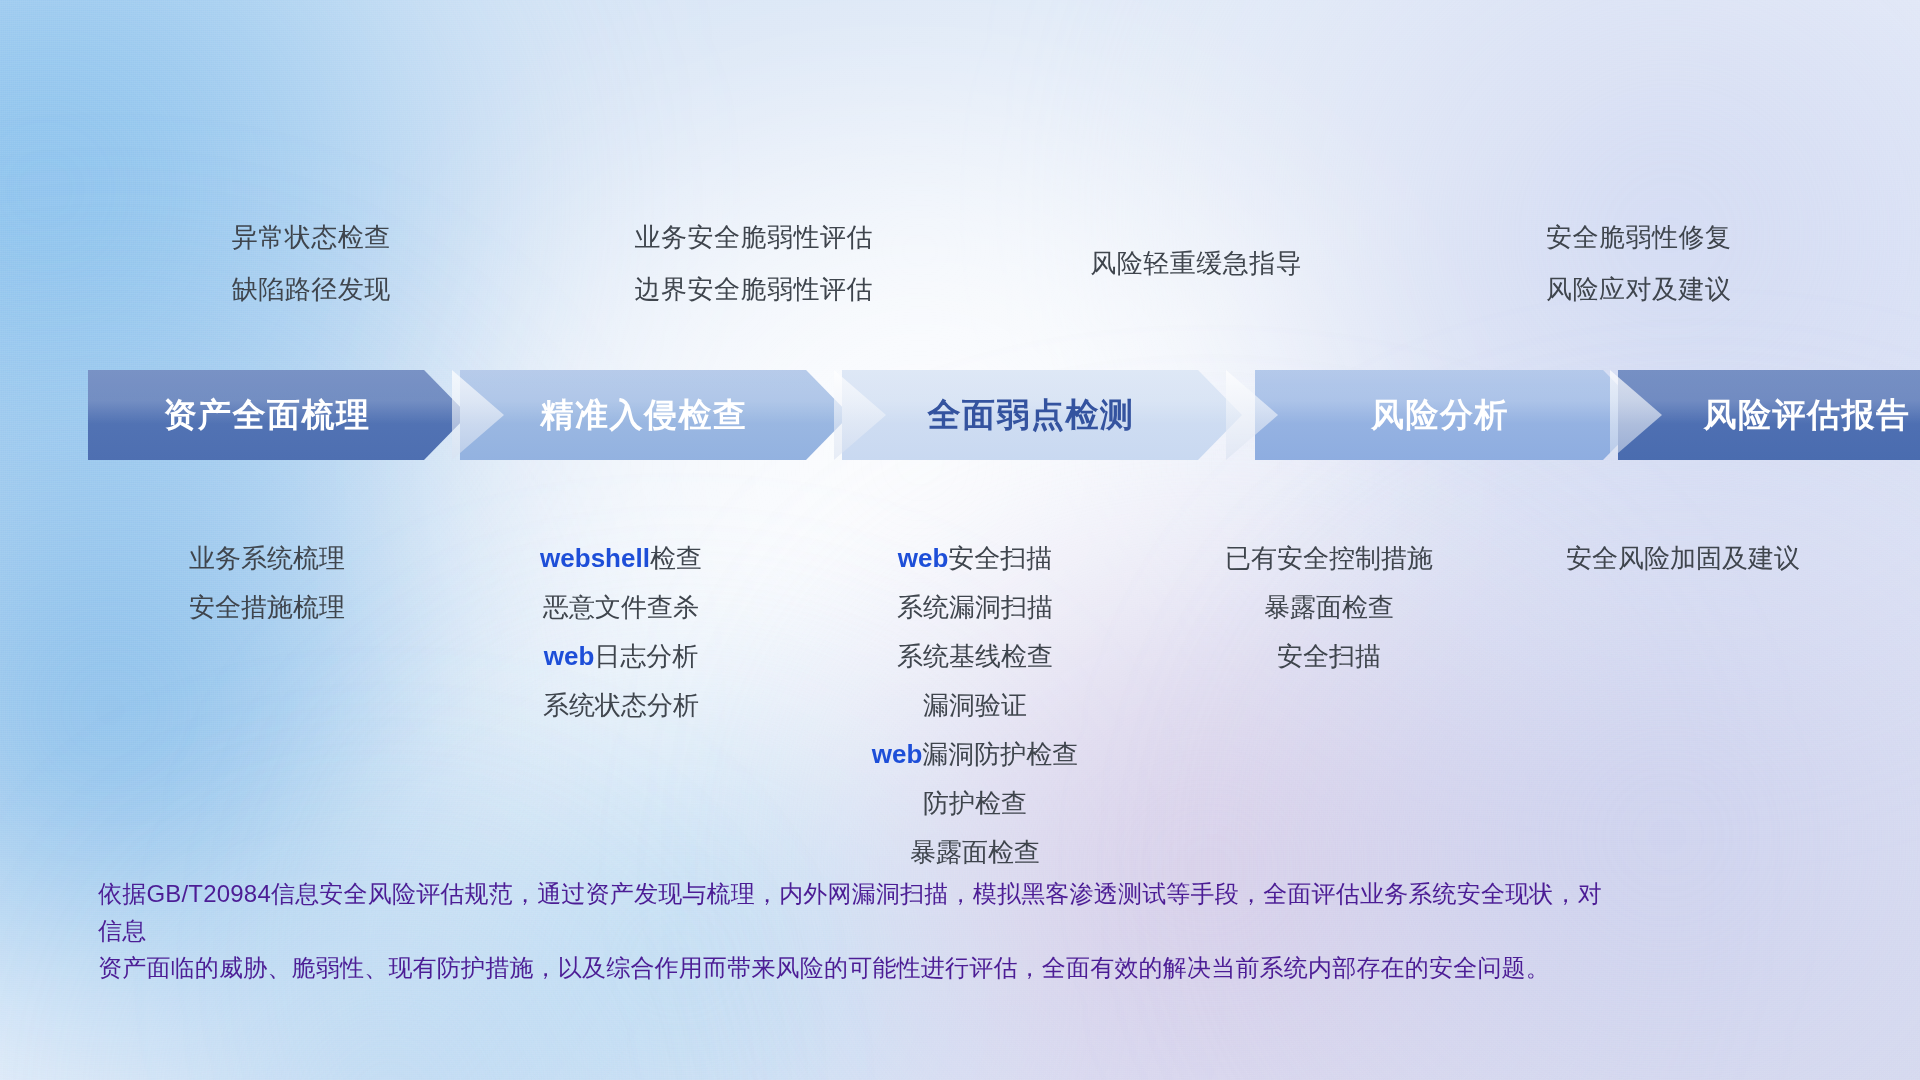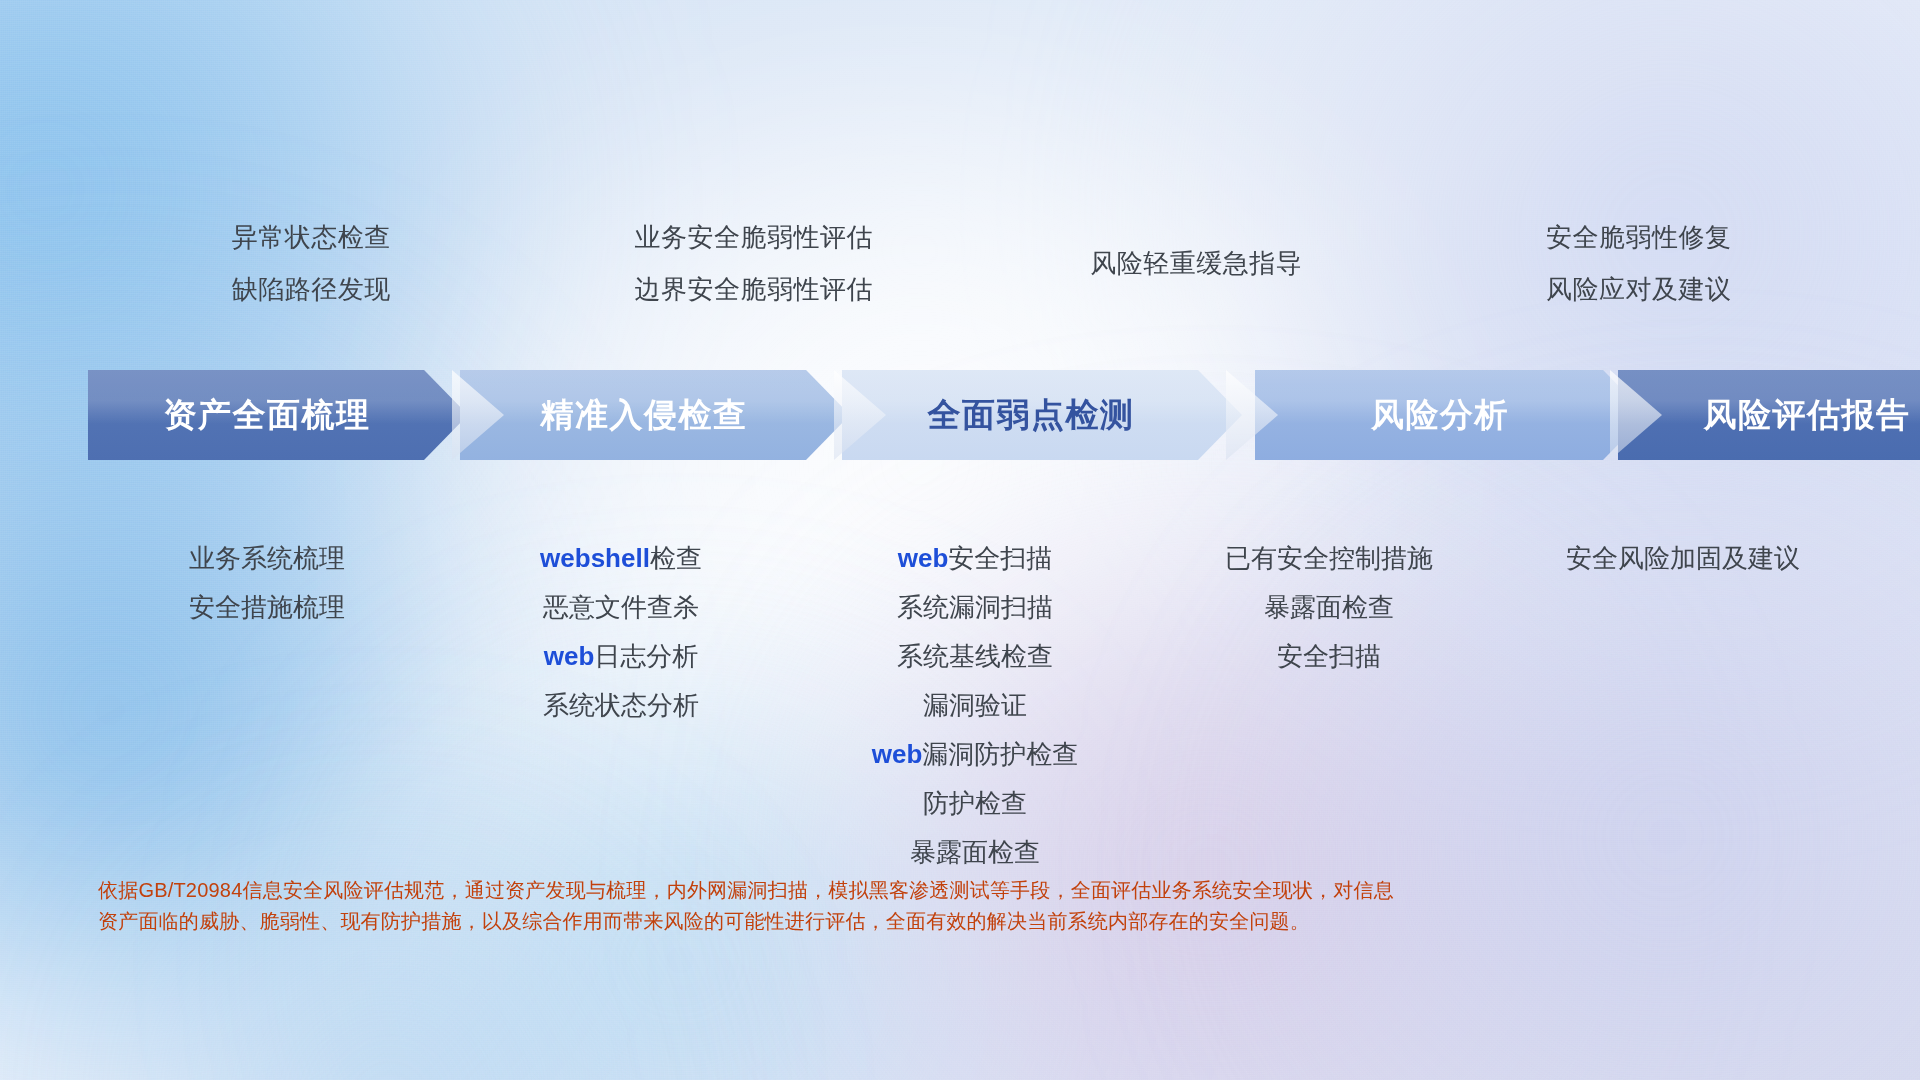--- a/index.html
+++ b/index.html
@@ -90,21 +90,21 @@
   
   .bot-area{top:513px;margin-top:32px;}
   .bot-item{
     font-size:26px;color:#3f454d;line-height:1;margin-bottom:23px;white-space:nowrap;
   }
   .bot-item b{font-weight:bold;color:#1d4ed8;}
 
   
   .footer{
     position:absolute;left:98px;top:875px;width:1520px;
-    font-size:20px;line-height:1.55;color:#c2410c;letter-spacing:.2px;
+    font-size:24px;line-height:1.55;color:#4c1d95;letter-spacing:.2px;
   }
 </style>
 </head>
 <body>
 
 <div class="bg">
   <div class="base"></div>
   <div class="blob b1"></div>
   <div class="blob b2"></div>
   <div class="blob b5"></div>

